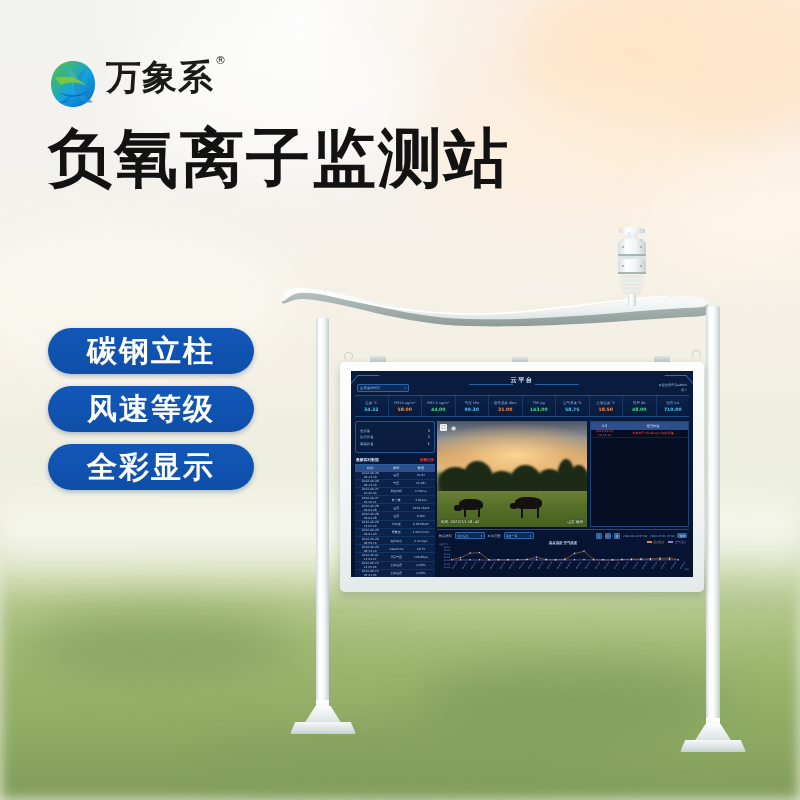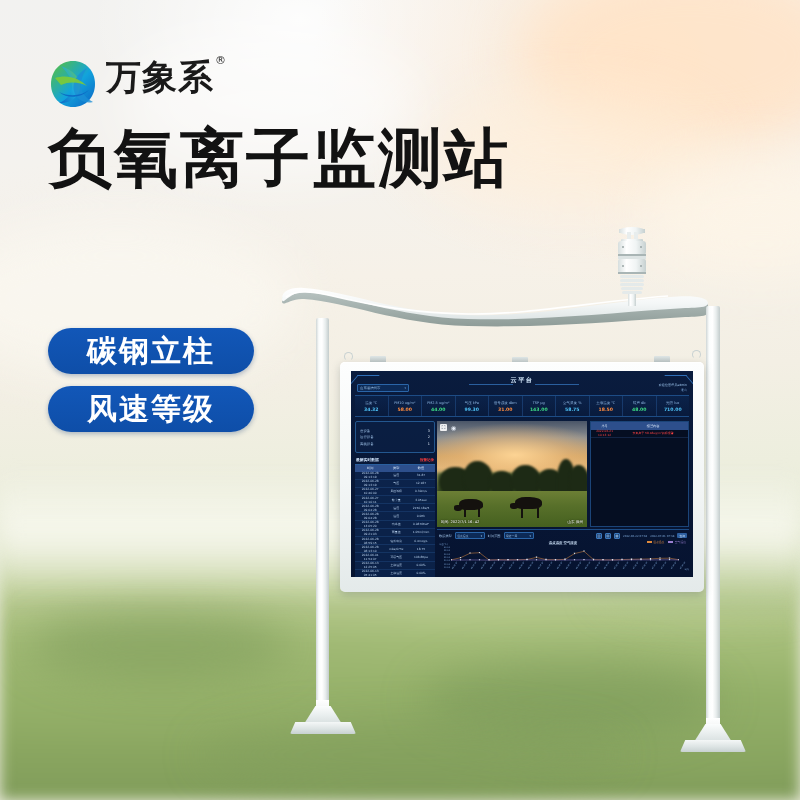--- a/index.html
+++ b/index.html
@@ -388,20 +388,23 @@
 <div id="headline">
   <div class="hl hl2">负氧离子监测站</div>
 </div>
 
 <div id="pills">
   <div class="pill">
     <span>碳钢立柱</span>
   </div>
   <div class="pill">
     <span>风速等级</span>
+  </div>
+  <div class="pill">
+    <span>全彩显示</span>
   </div>
 </div>
 
 <div id="rig">
 
   <div class="canopy">
     <svg viewBox="0 0 432 48" width="432" height="48">
       <defs>
         <linearGradient id="cTop" x1="0" y1="0" x2="0" y2="1">
           <stop offset="0%" stop-color="#ffffff"></stop>

